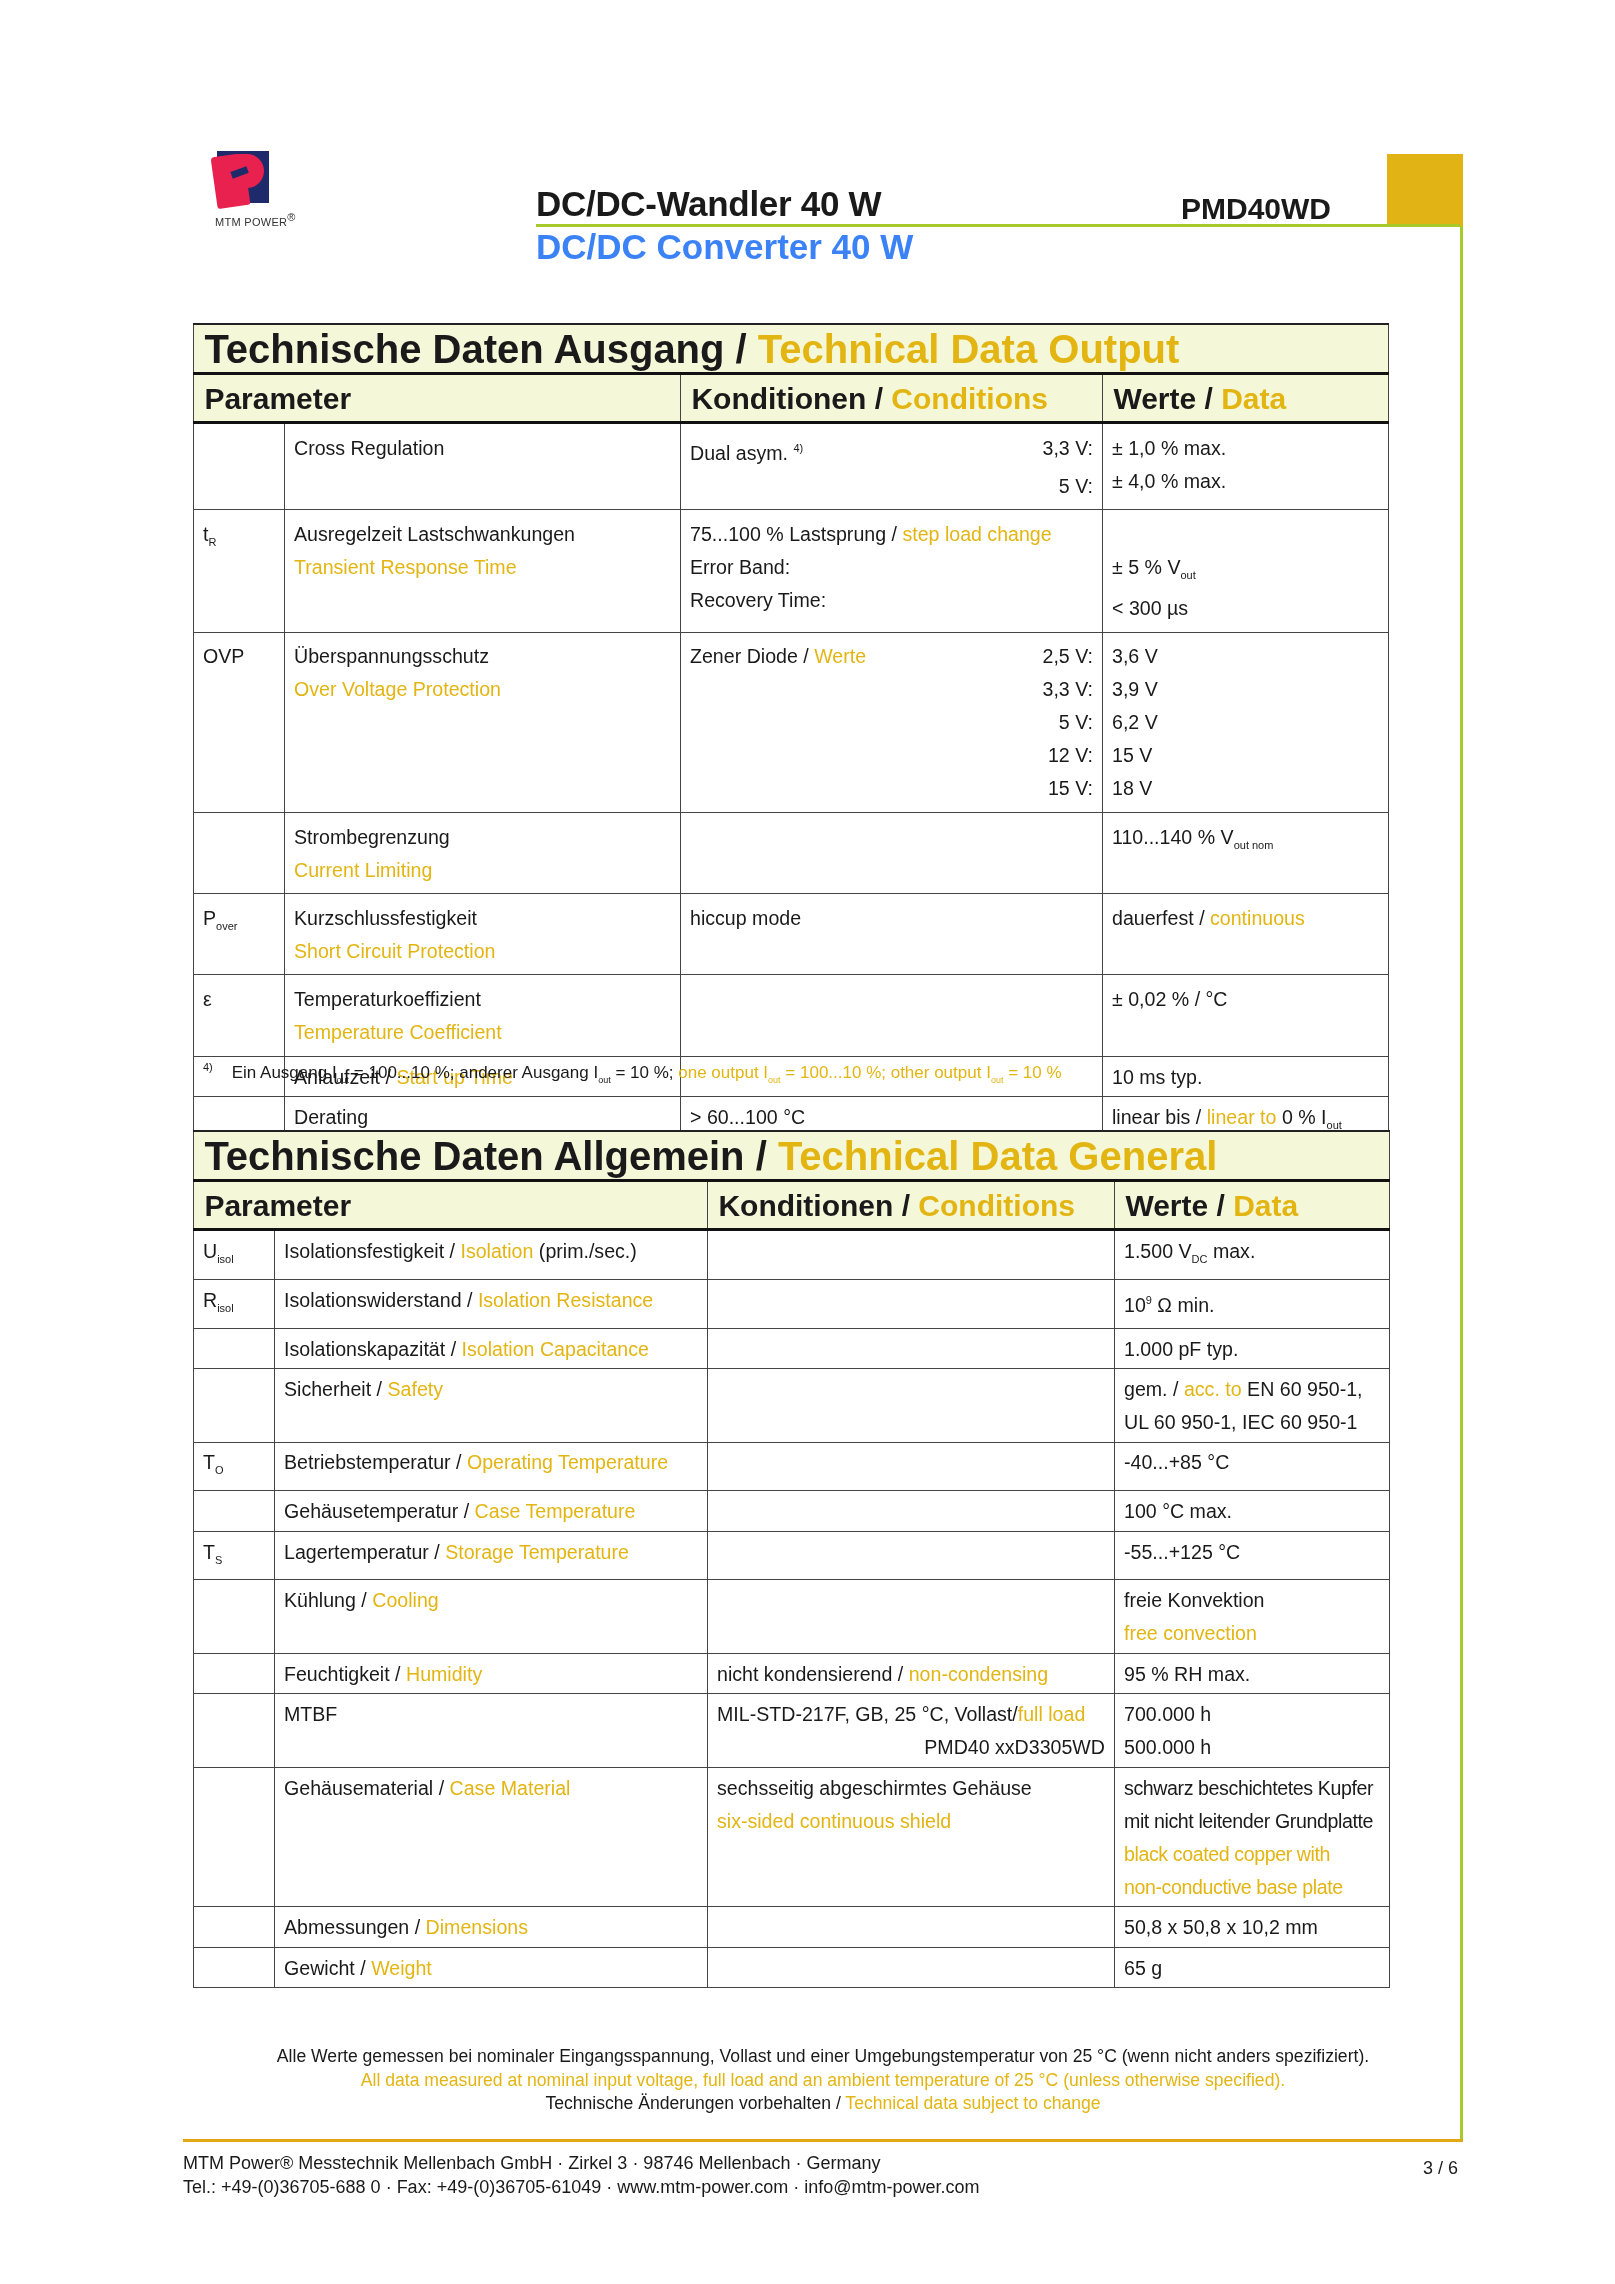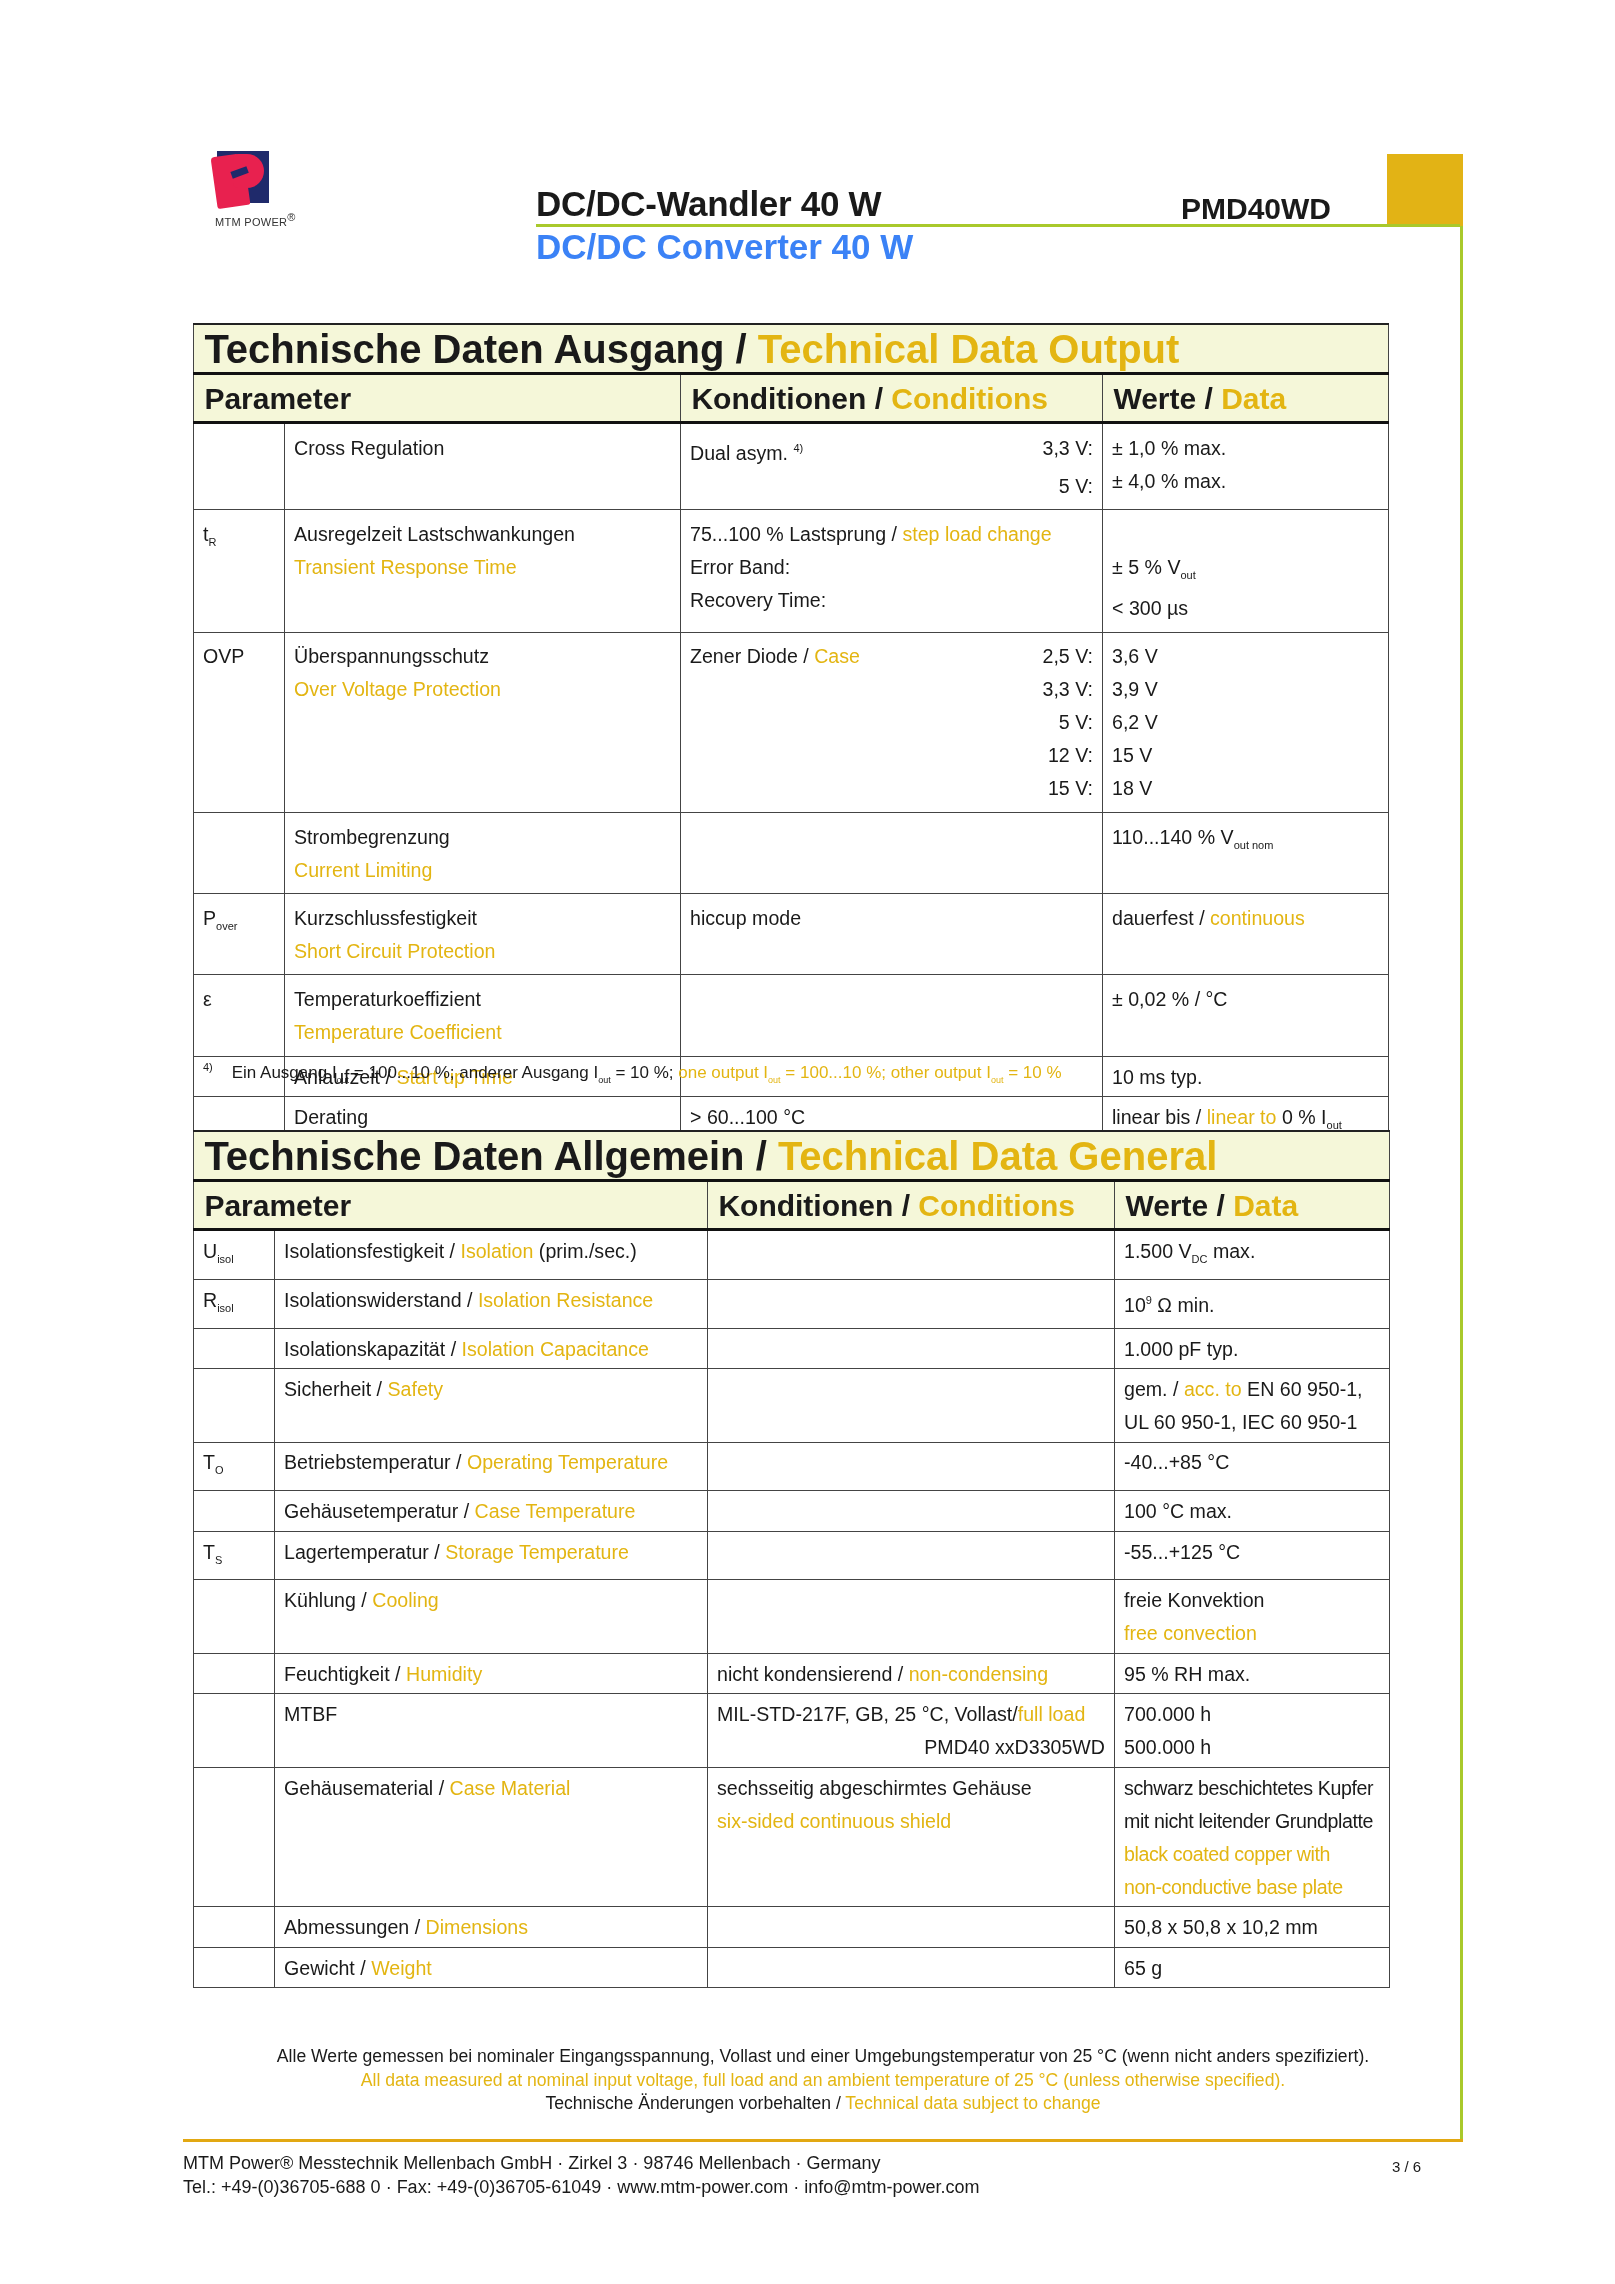--- a/index.html
+++ b/index.html
@@ -32,21 +32,21 @@
   sub { font-size:11px; vertical-align:-5.2px; }
   sup { font-size:11px; }
 
   #tbl-out { top:323px; width:1195px; }
   #tbl-gen { top:1130px; width:1195px; }
 
   .footnote { position:absolute; left:203px; top:1061px; font-size:17px; }
   .footnote sub { font-size:9px; }
   .bottom-notes { position:absolute; left:183px; top:2045px; width:1280px; text-align:center; font-size:17.6px; line-height:23.5px; }
   .footer { position:absolute; left:183px; top:2152px; width:1280px; text-align:left; font-size:18px; line-height:23.5px; }
-  .page-no { position:absolute; left:1392px; top:2158px; font-size:15px; }
+  .page-no { position:absolute; left:1423px; top:2158px; font-size:18px; }
 </style>
 </head>
 <body>
 
 <div class="logo">
   <div class="logo-mark">
     <div class="p1"></div>
       <div class="p2"></div>
       <div class="p3"></div>
   </div>
@@ -112,21 +112,21 @@
   </tr>
 
   <tr>
     <td>OVP</td>
     <td>
           <span class="line">Überspannungsschutz</span>
           <span class="line en">Over Voltage Protection</span>
         </td>
     <td>
       <span class="rline">
-            <span><span>Zener Diode / </span><span class="en">Case</span></span>
+            <span><span>Zener Diode / </span><span class="en">Werte</span></span>
             <span>2,5 V:</span>
           </span>
       <span class="right">3,3 V:</span>
       <span class="right">5 V:</span>
       <span class="right">12 V:</span>
       <span class="right">15 V:</span>
     </td>
     <td>
       <span class="line">3,6 V</span>
       <span class="line">3,9 V</span>

